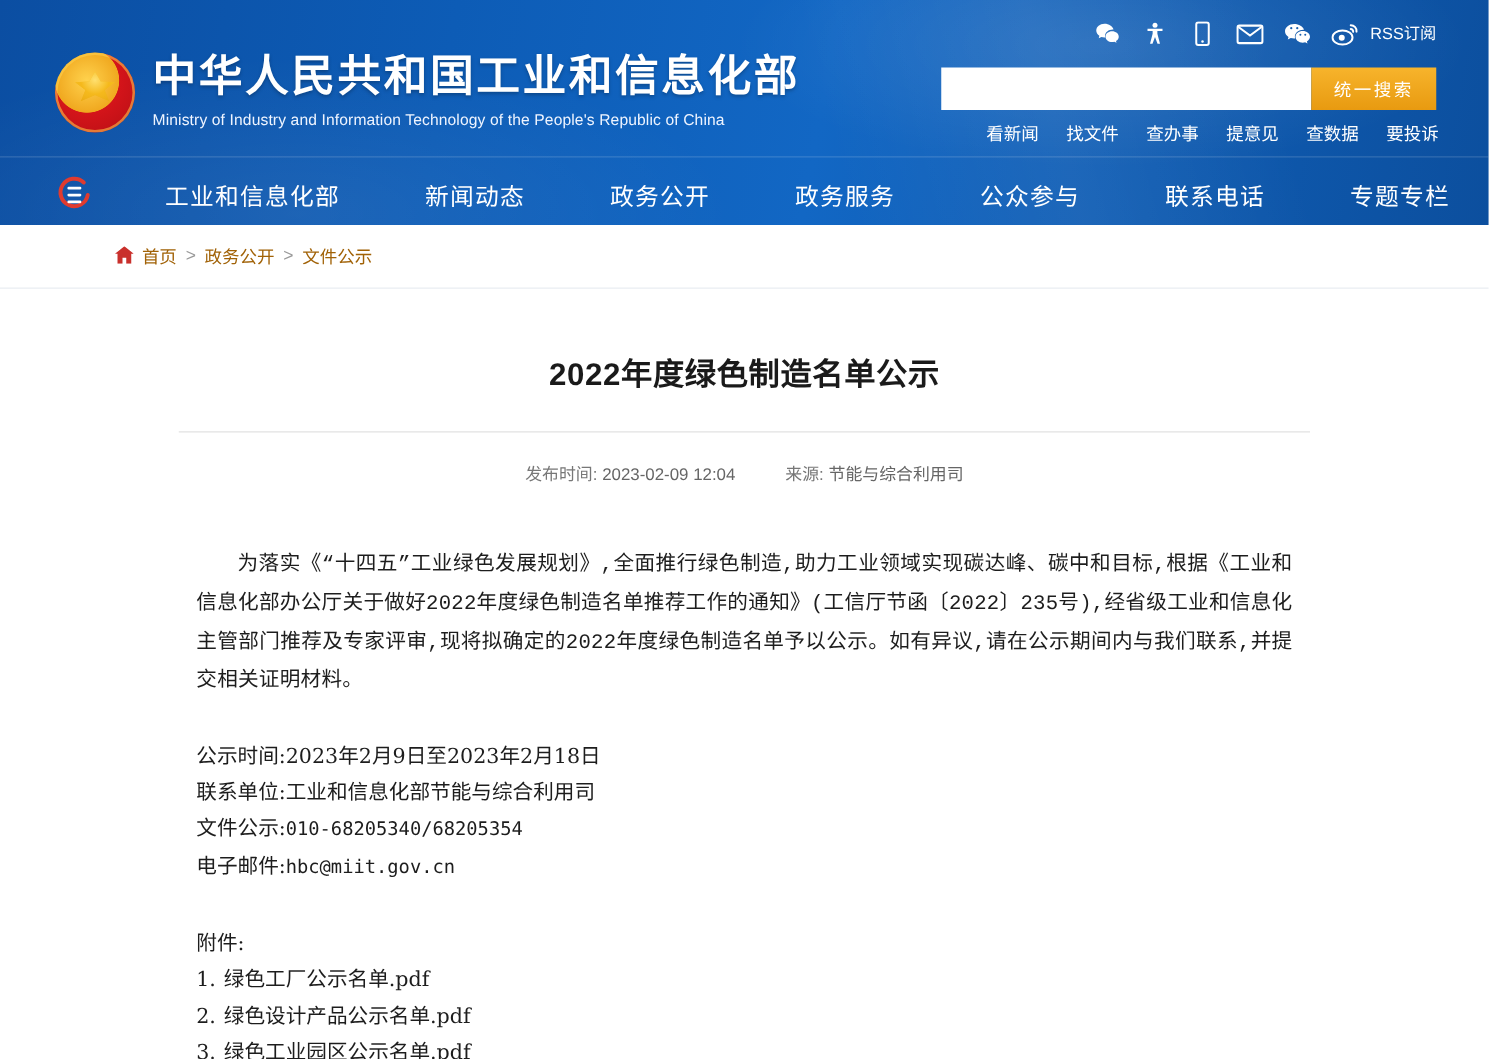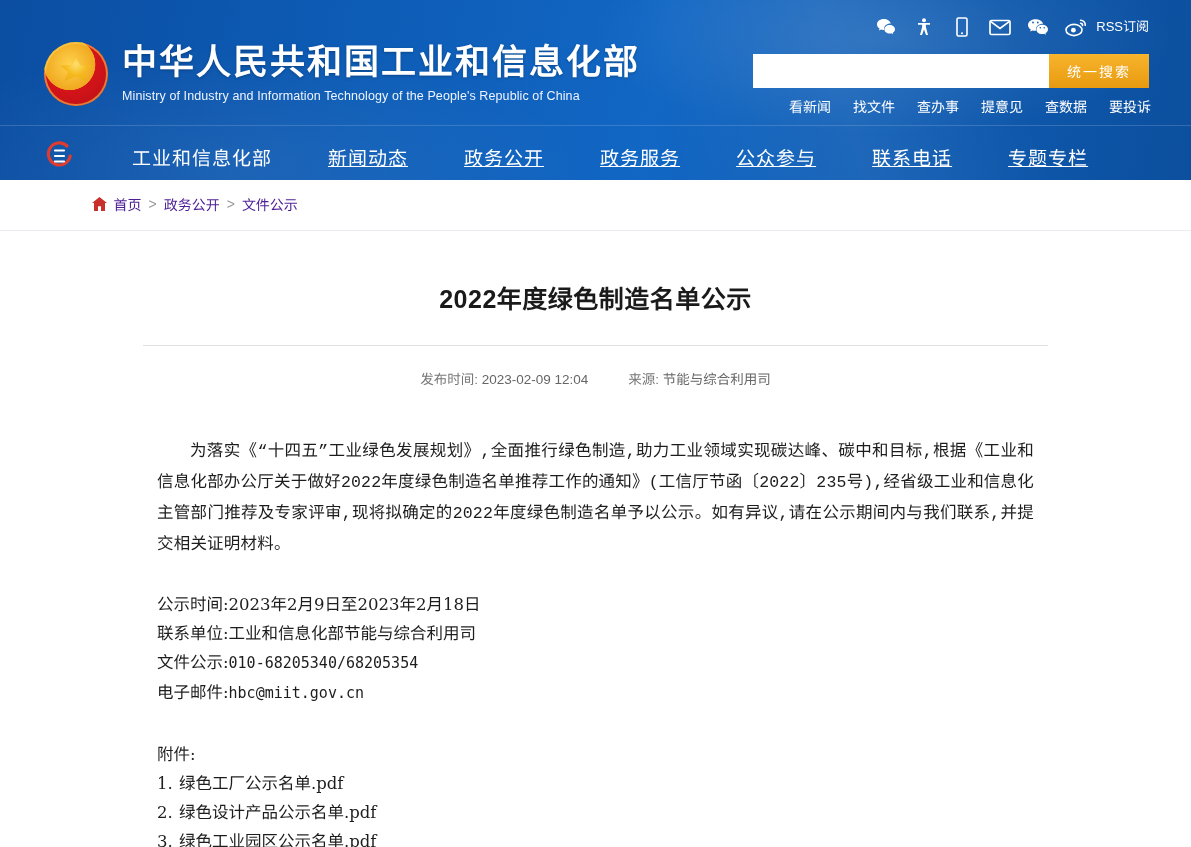--- a/index.html
+++ b/index.html
@@ -173,40 +173,40 @@
   .nav-item {
     color: #ffffff;
     font-size: 19px;
     letter-spacing: 1px;
     text-decoration: none;
     white-space: nowrap;
     padding: 0 6px;
     cursor: pointer;
   }
   .nav-item:nth-child(1){ margin-left: 40px; }
-  .nav-item + .nav-item { margin-left: 44px; text-decoration: underline; }
+  .nav-item + .nav-item { margin-left: 56px; }
 
   
   .crumb-wrap {
     width: 1191px;
     border-bottom: 1px solid #e9edf2;
     background: #fff;
   }
   .crumb {
     width: 1100px;
     margin: 0 auto;
     padding: 14px 0 16px 0;
     display: flex;
     align-items: center;
     gap: 7px;
     font-size: 14px;
     color: #555;
     padding-left: 46px;
   }
-  .crumb a { color: #4c1d95; text-decoration: none; }
+  .crumb a { color: #a16207; text-decoration: none; }
   .crumb .sep { color: #999; }
   .home-icon { color: #c9302c; display:flex; align-items:center; }
 
   
   .article {
     width: 905px;
     margin: 0 auto;
     padding-top: 34px;
   }
   .doc-title {

